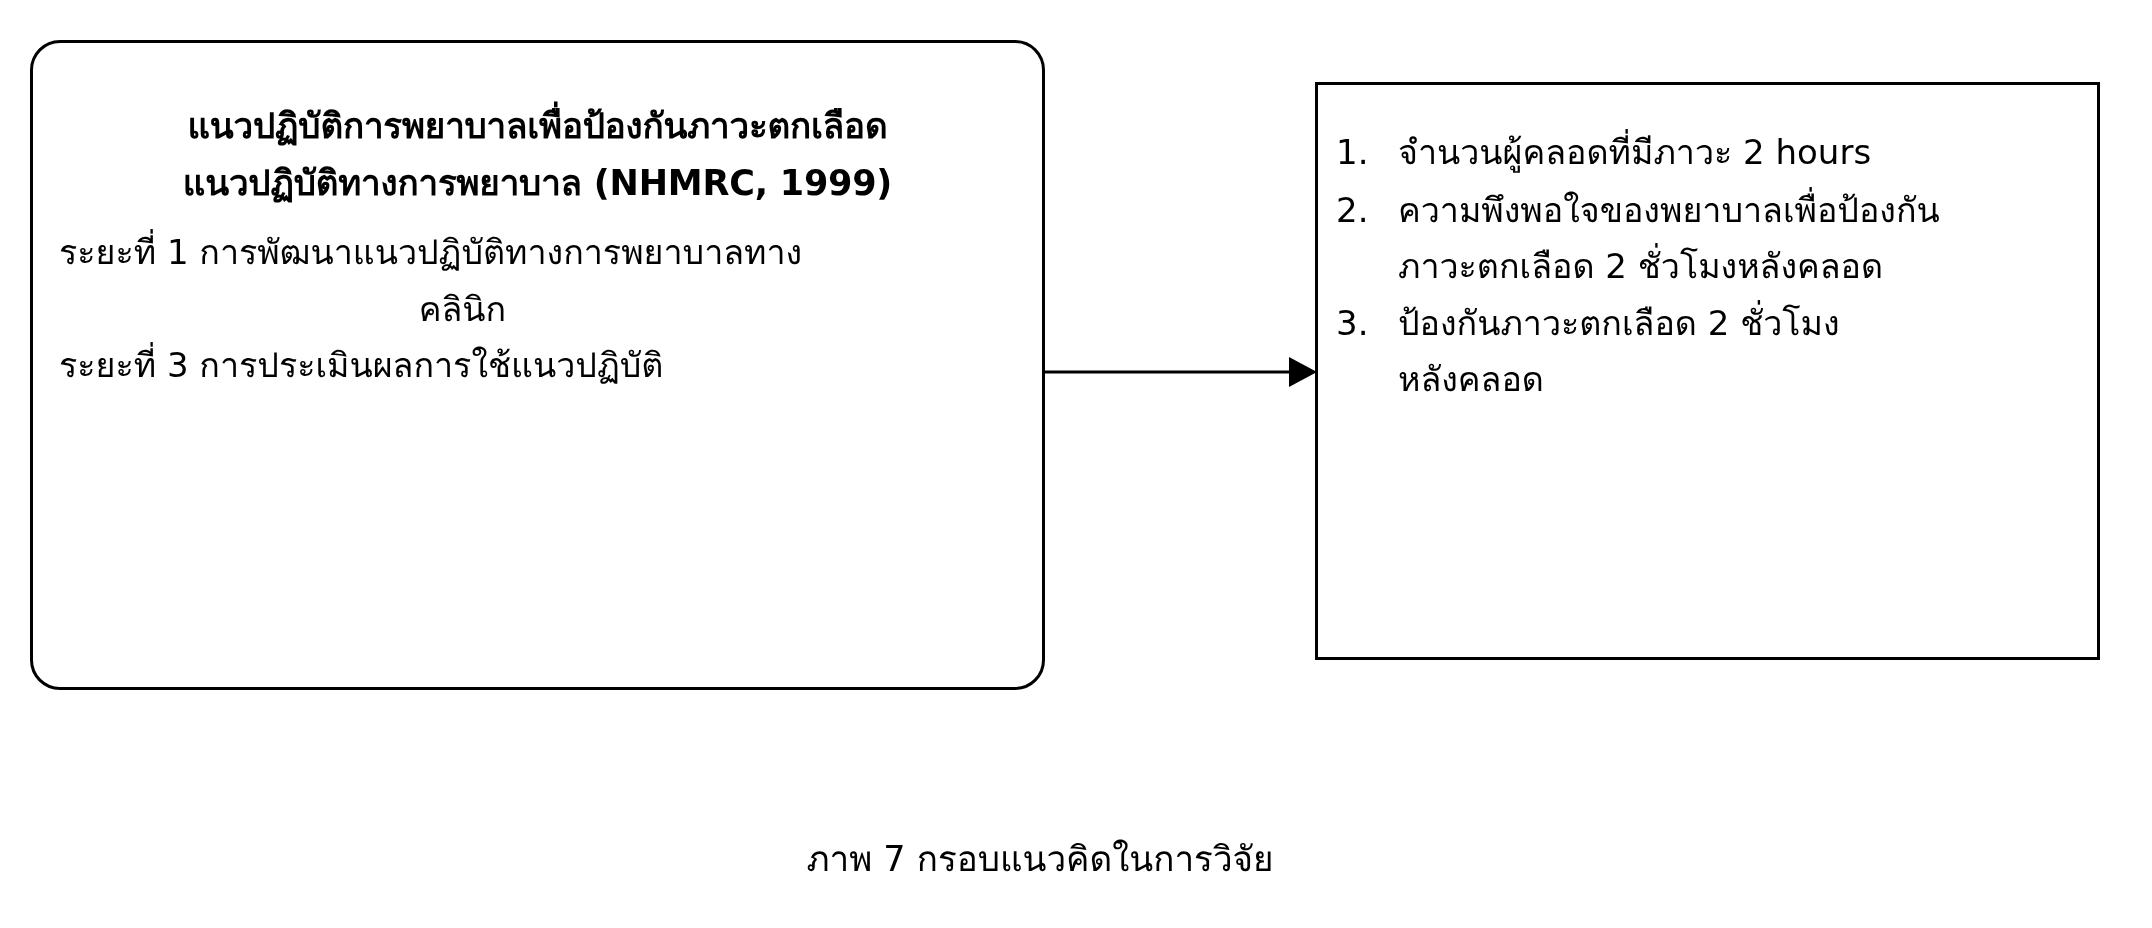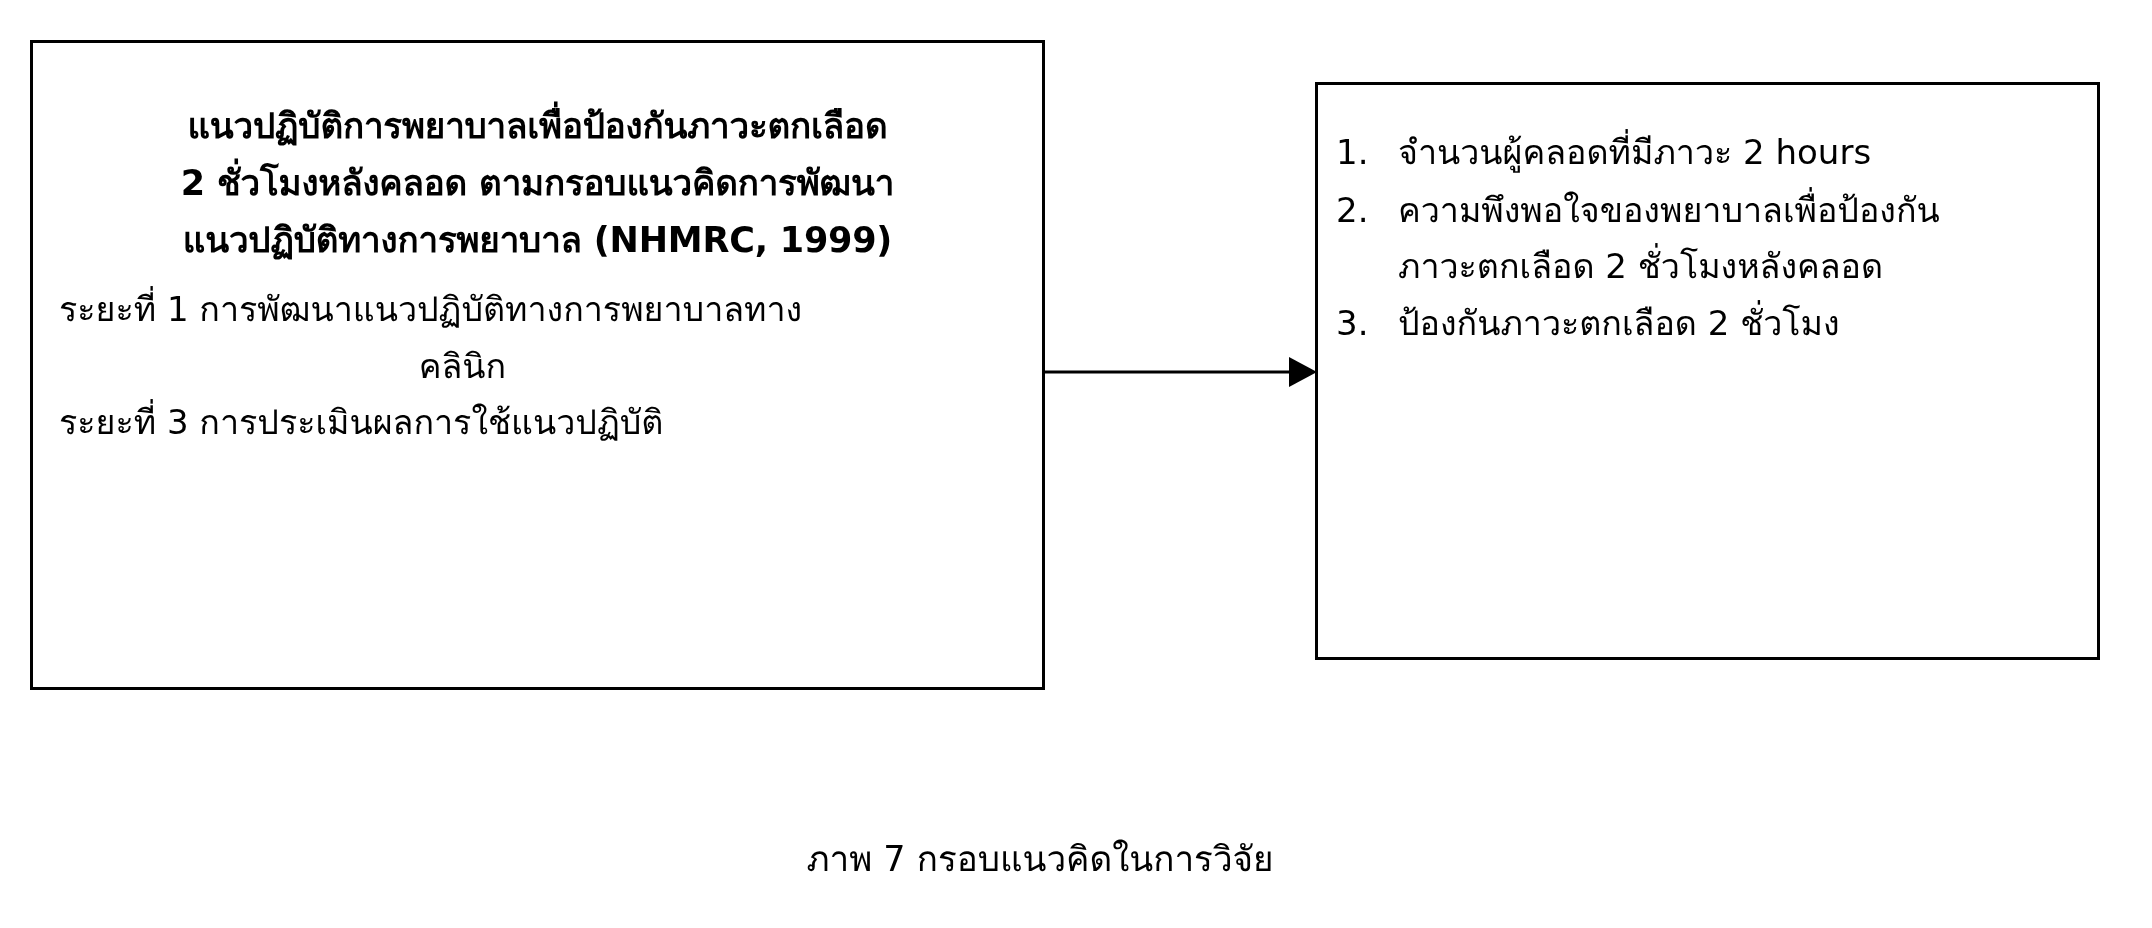--- a/index.html
+++ b/index.html
@@ -28,20 +28,21 @@
     border: 3px solid #000000;
     background: #ffffff;
   }
 
   #left-box {
     left: 30px;
     top: 40px;
     width: 1015px;
     height: 650px;
     padding: 55px 26px 0 26px;
+    border-radius: 30px;
   }
 
   #right-box {
     left: 1315px;
     top: 82px;
     width: 785px;
     height: 578px;
     padding: 40px 18px 0 18px;
   }
 
@@ -120,21 +121,20 @@
 </style>
 </head>
 <body>
 
 <div id="diagram-canvas">
 
   <div class="flow-box" id="left-box">
 
     <div class="title-block">
       <div class="title-line">แนวปฏิบัติการพยาบาลเพื่อป้องกันภาวะตกเลือด</div>
-      <div class="title-line">2 ชั่วโมงหลังคลอด ตามกรอบแนวคิดการพัฒนา</div>
       <div class="title-line">แนวปฏิบัติทางการพยาบาล (NHMRC, 1999)</div>
     </div>
 
     <div class="phase-list">
 
       <div>
         <div class="phase-line">ระยะที่ 1 การพัฒนาแนวปฏิบัติทางการพยาบาลทาง</div>
         <div class="phase-line indented">คลินิก</div>
       </div>
 
@@ -168,20 +168,21 @@
         <span class="num-body">
           <span class="num-line" style="display:block;">ความพึงพอใจของพยาบาลเพื่อป้องกัน</span>
           <span class="num-line" style="display:block;">ภาวะตกเลือด 2 ชั่วโมงหลังคลอด</span>
         </span>
       </li>
 
       <li class="num-item">
         <span class="num-marker">3.</span>
         <span class="num-body">
           <span class="num-line" style="display:block;">ป้องกันภาวะตกเลือด 2 ชั่วโมง</span>
+          <span class="num-line" style="display:block;">หลังคลอด</span>
         </span>
       </li>
 
     </ol>
   </div>
 
   <div id="figure-caption">ภาพ 7 กรอบแนวคิดในการวิจัย</div>
 
 </div>
 

